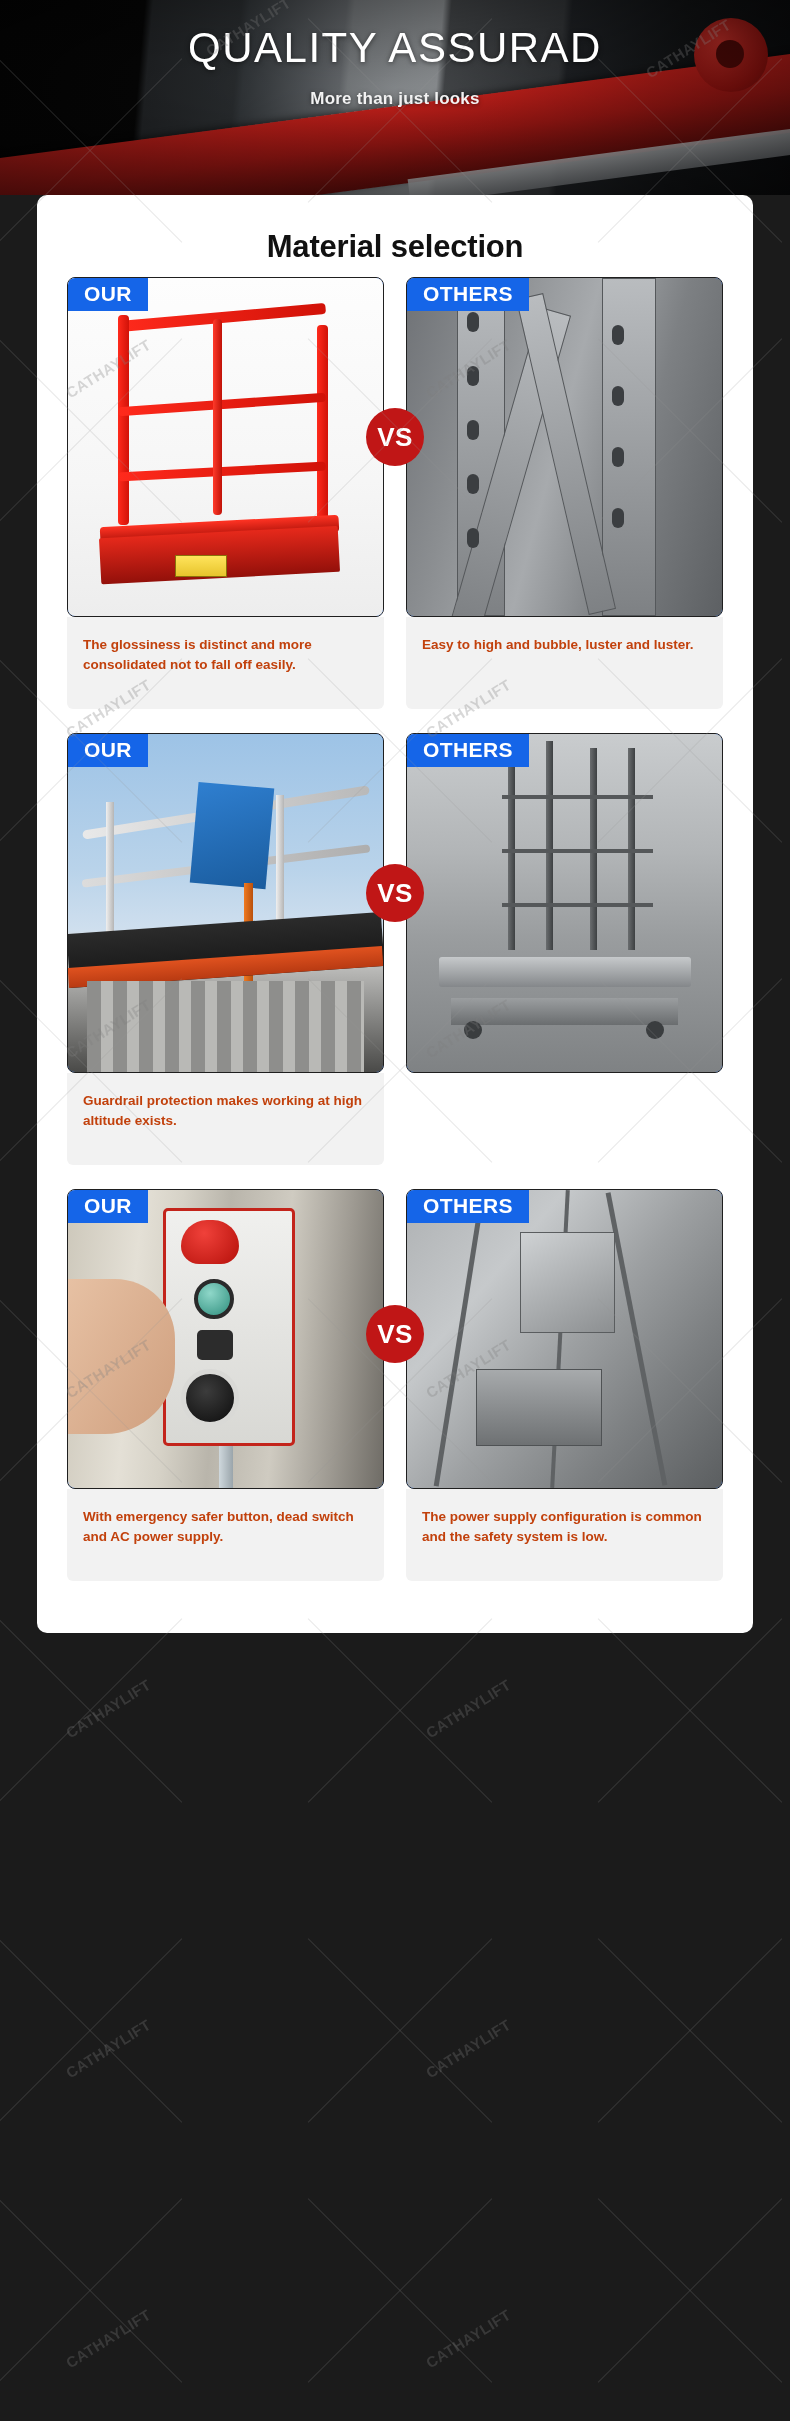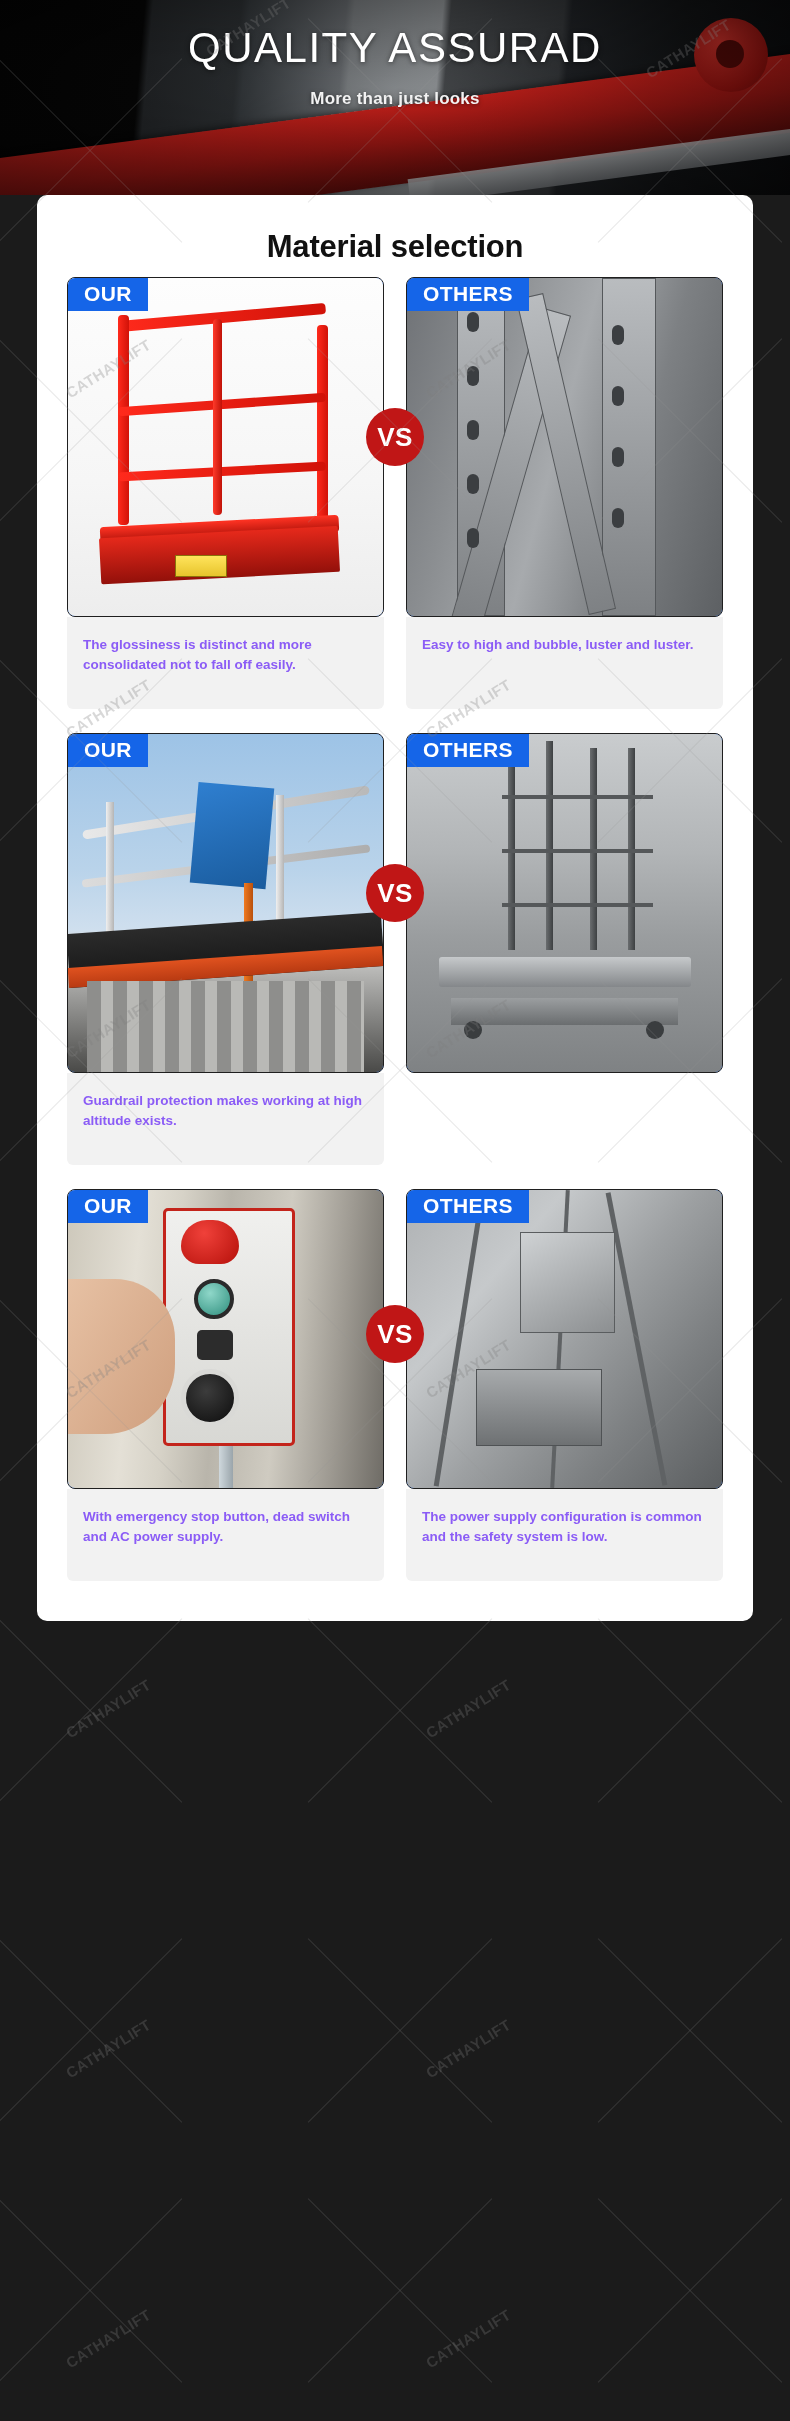--- a/index.html
+++ b/index.html
@@ -135,21 +135,21 @@
   .wm-x:before { transform: rotate(45deg); }
   .wm-x:after  { transform: rotate(-45deg); }
 
   
   .card {
     position: relative;
     margin: 0 auto;
     width: 716px;
     background: #ffffff;
     border-radius: 10px;
-    padding: 34px 30px 40px 30px;
+    padding: 34px 30px 52px 30px;
     z-index: 5;
   }
 
   .section-title {
     text-align: center;
     font-size: 31px;
     font-weight: 700;
     color: #111111;
     letter-spacing: -.2px;
     margin-bottom: 12px;
@@ -204,21 +204,21 @@
   }
 
   .caption {
     background: #f2f2f2;
     border-radius: 0 0 6px 6px;
     padding: 18px 16px 22px 16px;
     min-height: 92px;
     font-size: 13.5px;
     font-weight: 700;
     line-height: 1.45;
-    color: #8b5cf6;
+    color: #c2410c;
   }
   .caption.center { text-align: center; }
 
   .vs-badge {
     position: absolute;
     left: 50%;
     top: 160px;
     transform: translate(-50%, -50%);
     width: 58px;
     height: 58px;
@@ -438,21 +438,21 @@
           <div class="panel"></div>
           <div class="estop"></div>
           <div class="green"></div>
           <div class="knobsel"></div>
           <div class="socket"></div>
           <div class="cable"></div>
           <div class="hand"></div>
         </div>
         <div class="badge" style="background:#1565E8">OUR</div>
       </div>
-      <div class="caption">With emergency stop button, dead switch and AC power supply.</div>
+      <div class="caption">With emergency safer button, dead switch and AC power supply.</div>
     </div>
 
     <div class="vs-badge">VS</div>
 
     <div class="cmp-col">
       <div class="photo-wrap">
         <div class="ph p3r">
           <div class="strut s1"></div>
           <div class="strut s2"></div>
           <div class="strut s3"></div>

